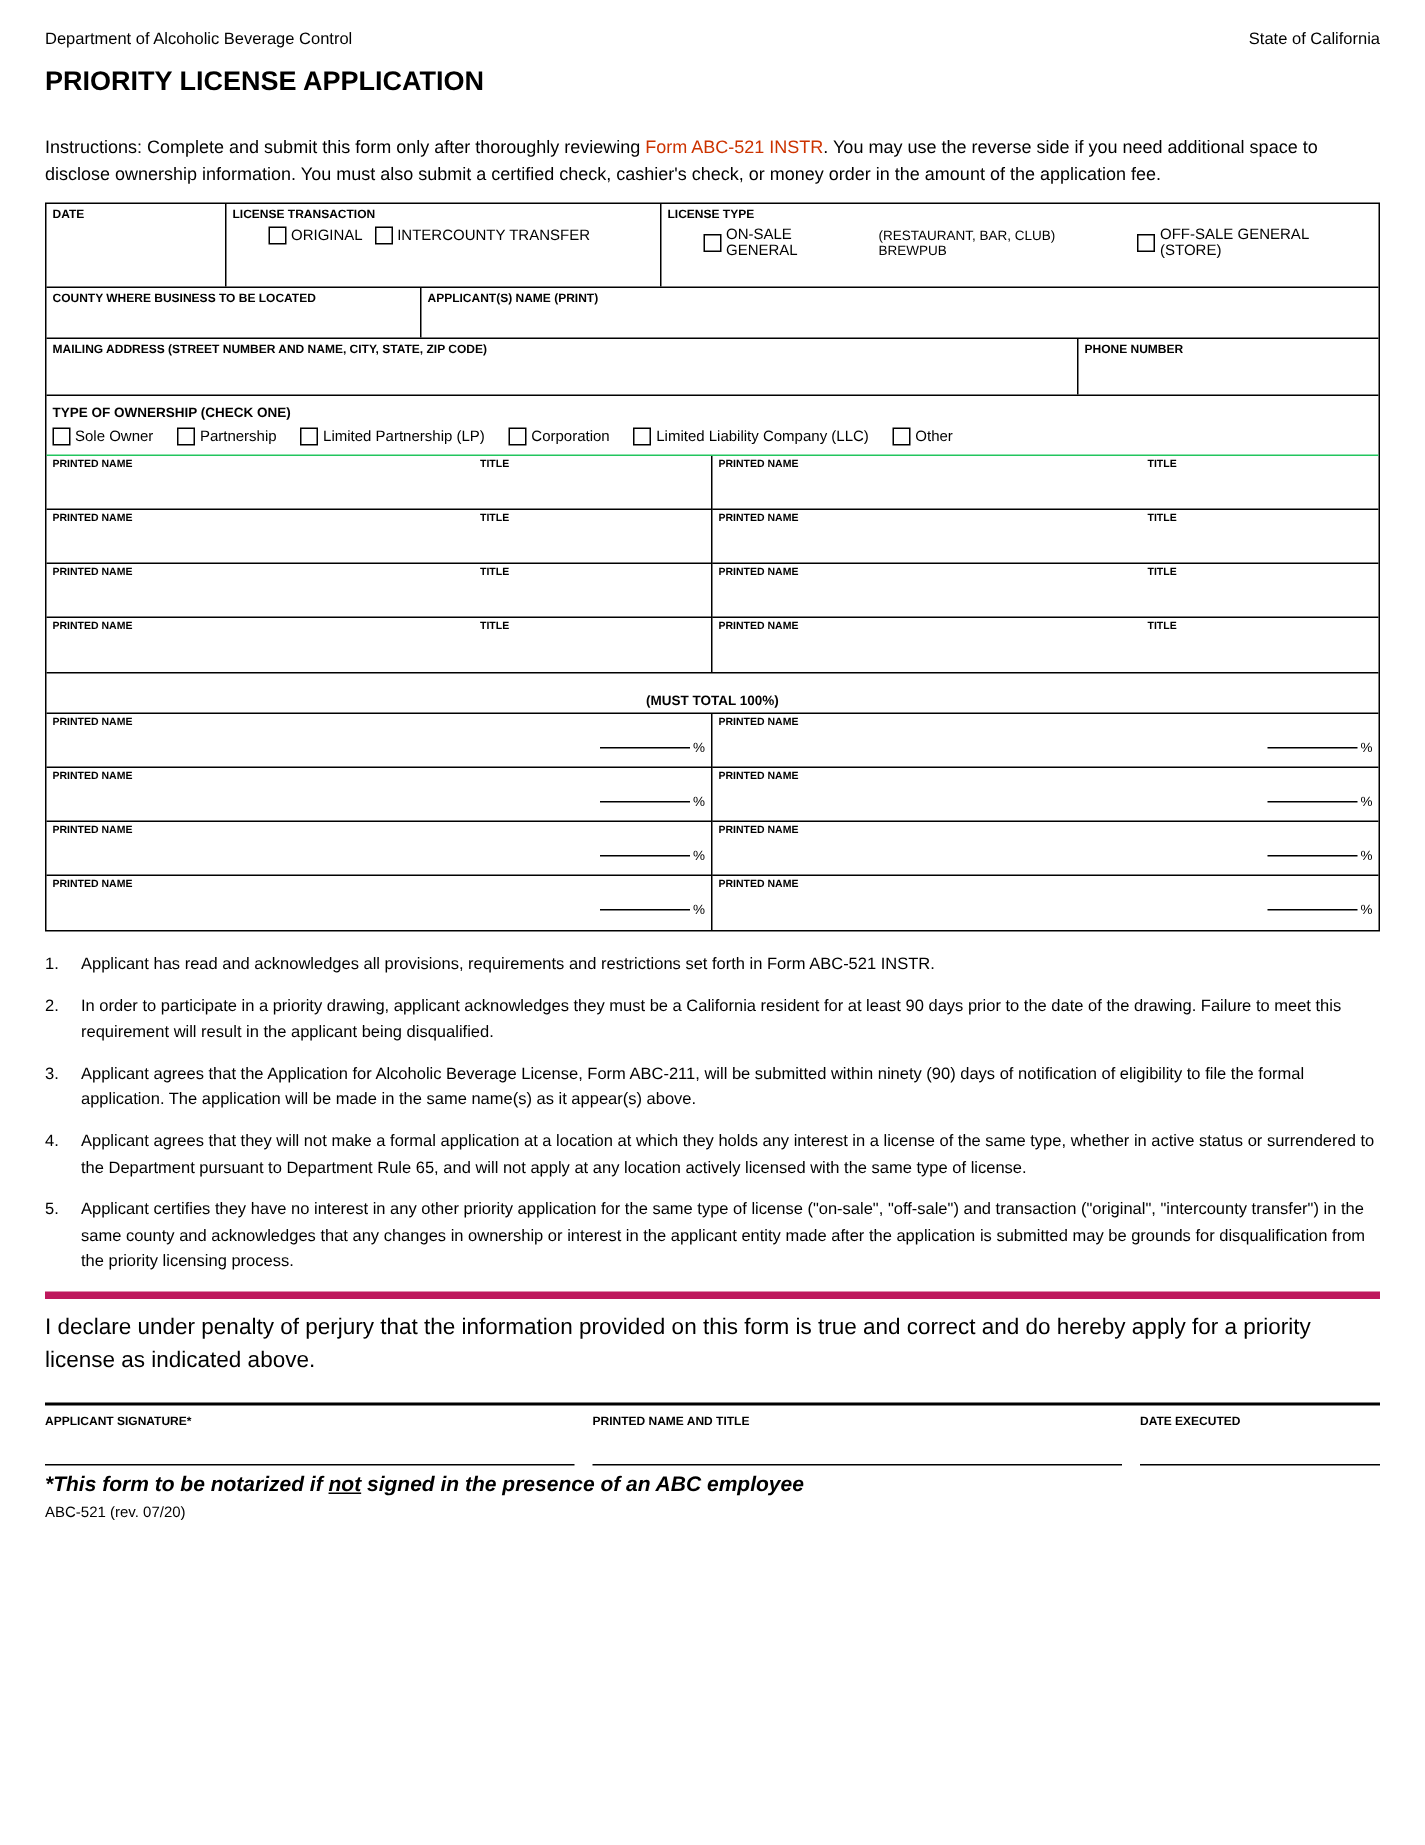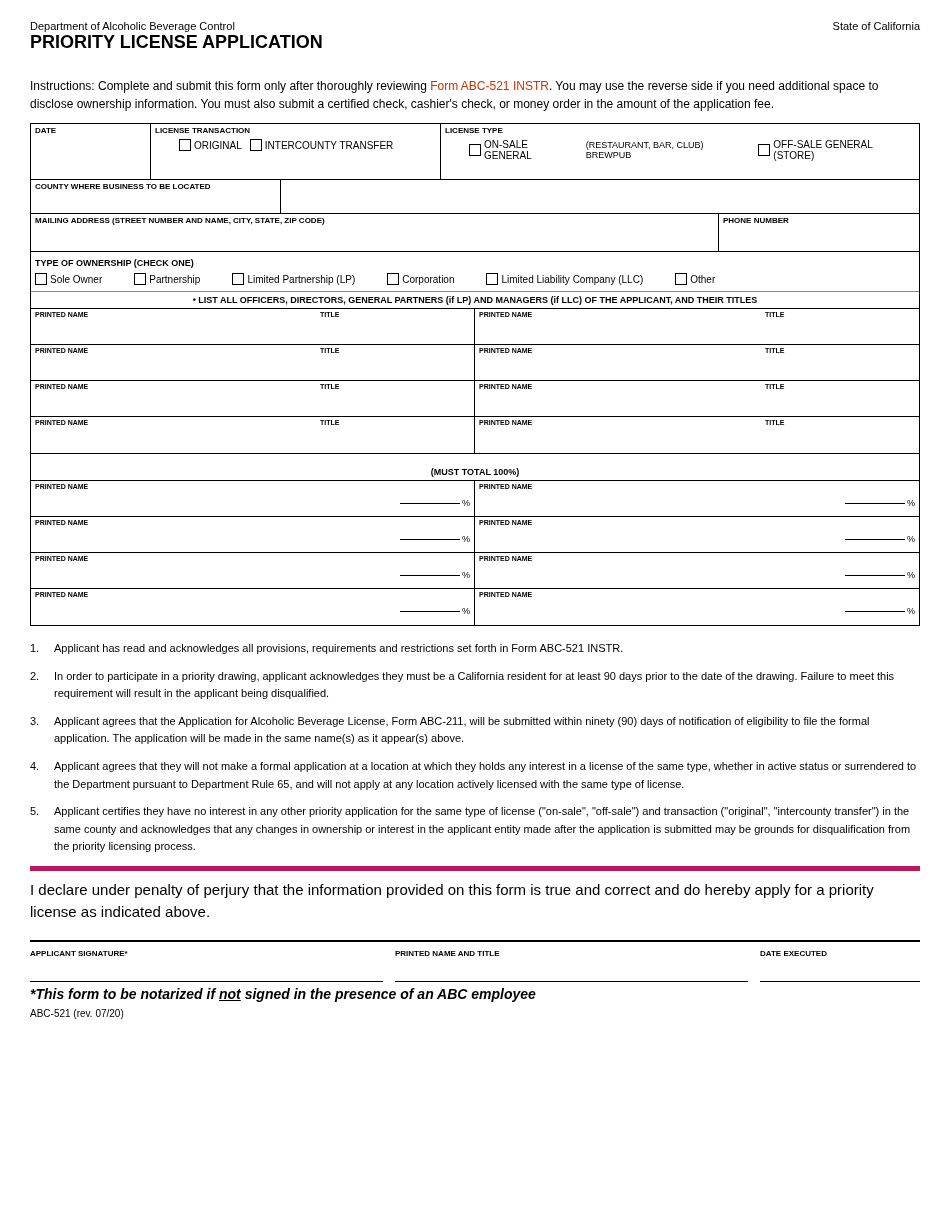--- a/index.html
+++ b/index.html
@@ -7,21 +7,21 @@
       font-family: Arial, sans-serif;
       font-size: 11px;
       background: #fff;
       color: #000;
       width: 950px;
       padding: 20px 30px;
     }
     .header-row {
       display: flex;
       justify-content: space-between;
-      margin-bottom: 0;
+      margin-bottom: 12px;
     }
     .dept-name { font-size: 11px; }
     .state-name { font-size: 11px; }
     .form-title { font-size: 18px; font-weight: bold; margin-bottom: 6px; }
     .instructions { font-size: 12px; margin-bottom: 10px; line-height: 1.5; margin-top: 24px; }
     .instructions .link { color: #cc3300; }
 
     
     .form-border {
       border: 1px solid #000;
@@ -88,21 +88,21 @@
     }
     .ownership-label {
       font-size: 9px;
       font-weight: bold;
       text-transform: uppercase;
       margin-bottom: 5px;
     }
     .ownership-options {
       display: flex;
       align-items: center;
-      gap: 32px;
+      gap: 16px;
       flex-wrap: wrap;
     }
 
     
     .section-header {
       background: #fff;
       text-align: center;
       font-size: 9px;
       font-weight: bold;
       border-bottom: 1px solid #000;
@@ -288,20 +288,21 @@
       </div>
     </div>
   </div>
 
   <div class="row-section">
     <div class="cell cell-county">
       <span class="cell-label">COUNTY WHERE BUSINESS TO BE LOCATED</span>
       <div style="height:18px;"></div>
     </div>
     <div class="cell cell-applicant">
+      <span class="cell-label">APPLICANT(S) NAME (Print)</span>
       <div style="height:18px;"></div>
     </div>
   </div>
 
   <div class="row-section">
     <div class="cell cell-mailing">
       <span class="cell-label">MAILING ADDRESS (Street number and name, city, state, zip code)</span>
       <div style="height:22px;"></div>
     </div>
     <div class="cell cell-phone">
@@ -333,21 +334,20 @@
         <span class="cb-box"></span>
         <span>Limited Liability Company (LLC)</span>
       </div>
       <div class="checkbox-group">
         <span class="cb-box"></span>
         <span>Other</span>
       </div>
     </div>
   </div>
 
-  <div class="section-header">• LIST ALL OFFICERS, DIRECTORS, GENERAL PARTNERS (if LP) AND MANAGERS (if LLC) OF THE APPLICANT, AND THEIR TITLES</div>
 
   <div class="officers-grid">
 
     <div class="officer-cell">
       <div class="officer-inner">
         <div class="officer-name">
           <span class="field-label">PRINTED NAME</span>
         </div>
         <div class="officer-title">
           <span class="field-label">TITLE</span>

